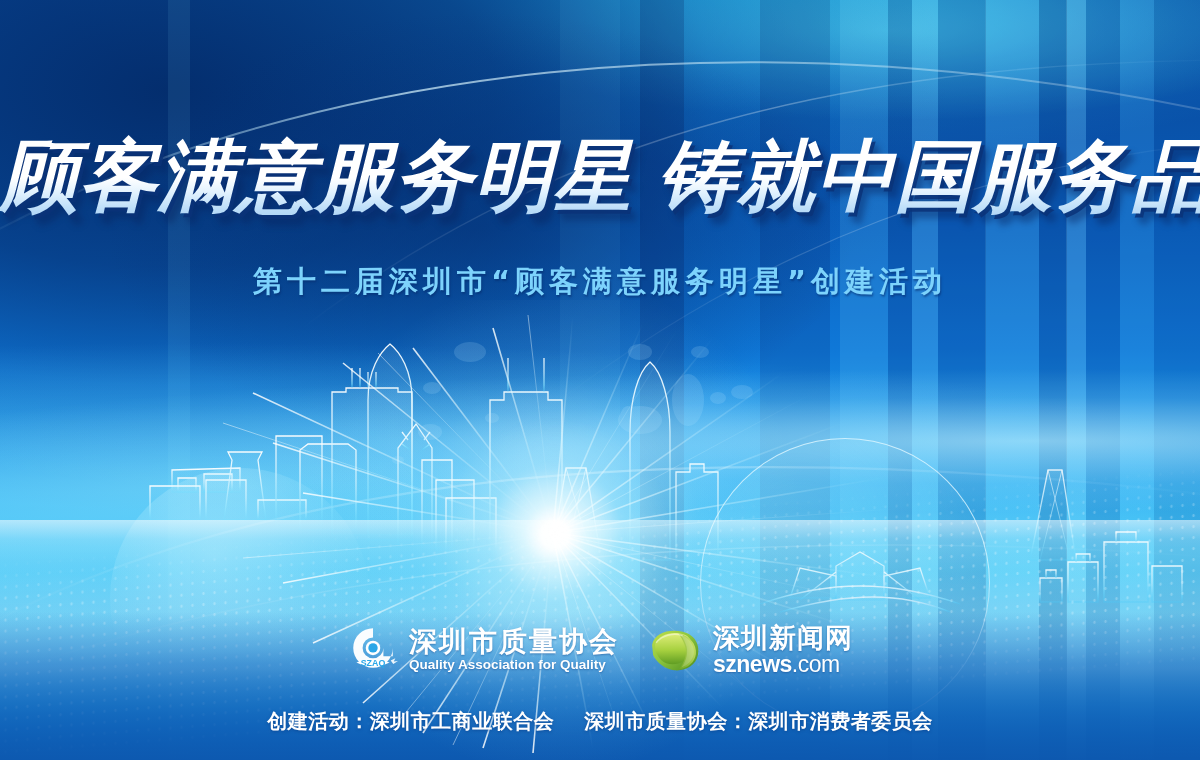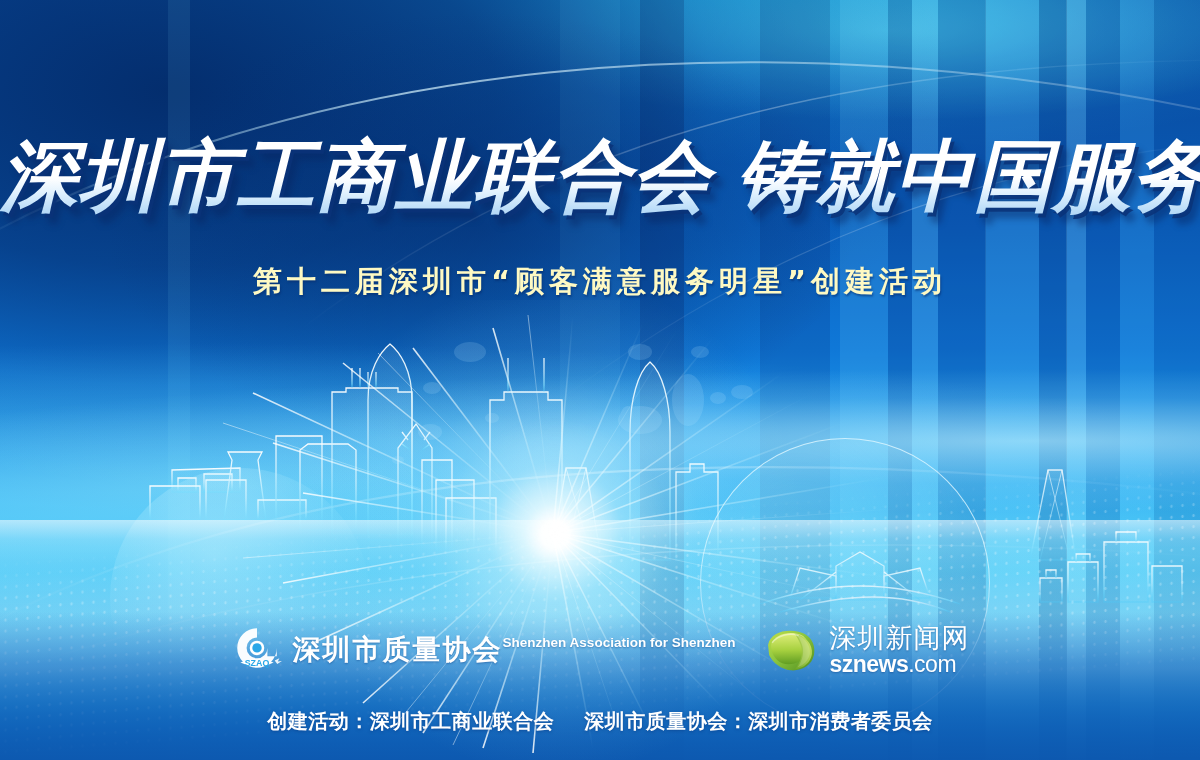--- a/index.html
+++ b/index.html
@@ -181,53 +181,53 @@
 
   .sub-wrap {
     position:absolute; left:0; right:0; top:262px;
     text-align:center; z-index:40;
   }
   .sub-title {
     font-family:"DejaVu Sans","Liberation Sans",sans-serif;
     font-size:29px;
     font-weight:bold;
     letter-spacing:5px;
-    color:#fef9c3;
+    color:#7dd3fc;
     white-space:nowrap;
     text-shadow:1px 2px 2px rgba(8,45,110,.55);
   }
 
   
   .logos {
     position:absolute; left:0; right:0; top:614px; height:72px;
     display:flex; align-items:center; justify-content:center; gap:28px;
     z-index:45;
   }
   .logo-block { display:flex; align-items:center; gap:10px; }
 
   .szaq-mark { width:52px; height:52px; flex:0 0 auto; }
-  .szaq-text { display:flex; flex-direction:row; justify-content:center; }
+  .szaq-text { display:flex; flex-direction:column; justify-content:center; }
   .szaq-cn {
     font-family:"DejaVu Sans","Liberation Sans",sans-serif;
     font-size:28px; font-weight:bold; color:#ffffff;
     letter-spacing:2px; line-height:30px;
     text-shadow:0 1px 2px rgba(10,60,130,.45);
   }
   .szaq-en {
     font-family:"Liberation Sans",sans-serif;
     font-size:13.5px; font-weight:bold; color:#ffffff;
     letter-spacing:0px; line-height:16px;
     text-shadow:0 1px 2px rgba(10,60,130,.45);
   }
 
   .sznews-mark { width:56px; height:52px; flex:0 0 auto; }
   .sznews-text { display:flex; flex-direction:column; justify-content:center; }
   .sznews-cn {
     font-family:"DejaVu Sans","Liberation Sans",sans-serif;
-    font-size:27px; font-weight:normal; color:#ffffff;
+    font-size:27px; font-weight:bold; color:#ffffff;
     letter-spacing:1px; line-height:29px;
     text-shadow:0 1px 2px rgba(10,60,130,.45);
   }
   .sznews-en {
     font-family:"Liberation Sans",sans-serif;
     font-size:23px; line-height:25px; color:#ffffff;
     letter-spacing:-.5px;
     text-shadow:0 1px 2px rgba(10,60,130,.45);
   }
   .sznews-en b { font-weight:bold; }
@@ -617,41 +617,41 @@
         <line x1="0" y1="0" x2="125" y2="-205"></line>
         <line x1="0" y1="0" x2="-25" y2="-218"></line>
         <line x1="0" y1="0" x2="-175" y2="-180"></line>
       </g>
     </svg>
   </div>
   <div class="burst-wide"></div>
   <div class="burst-core"></div>
 
   <div class="title-wrap">
-    <div class="main-title"><span>深圳市工商业联合会</span><span class="title-gap"></span><span>铸就中国服务品牌</span></div>
+    <div class="main-title"><span>顾客满意服务明星</span><span class="title-gap"></span><span>铸就中国服务品牌</span></div>
   </div>
 
   <div class="sub-wrap">
     <div class="sub-title">第十二届深圳市“顾客满意服务明星”创建活动</div>
   </div>
 
   <div class="logos">
 
     <div class="logo-block">
       <svg class="szaq-mark" viewBox="0 0 100 100" aria-hidden="true">
         <path d="M50 8 A38 38 0 1 0 88 46 L88 62 L70 62 L70 46 A20 20 0 1 1 50 26 Z" fill="#ffffff" opacity=".97"></path>
         <circle cx="50" cy="46" r="14" fill="#ffffff"></circle>
         <circle cx="50" cy="46" r="9" fill="#2aa7e8"></circle>
         <path d="M18 74 Q50 62 82 74 Q50 90 18 74 Z" fill="#ffffff"></path>
         <text x="50" y="80" font-family="Liberation Sans, sans-serif" font-size="17" font-weight="bold" fill="#2aa7e8" text-anchor="middle">SZAQ</text>
         <path d="M84 70 l9 -4 l-3 6 l8 -1 l-9 6" fill="#ffffff" opacity=".9"></path>
       </svg>
       <div class="szaq-text">
         <div class="szaq-cn">深圳市质量协会</div>
-        <div class="szaq-en">Shenzhen Association for Shenzhen</div>
+        <div class="szaq-en">Quality Association for Quality</div>
       </div>
     </div>
 
     <div class="logo-block">
       <svg class="sznews-mark" viewBox="0 0 110 100" aria-hidden="true">
         <defs>
           <linearGradient id="lf1" x1="0" y1="0" x2="1" y2="1">
             <stop offset="0" stop-color="#c2e04a"></stop>
             <stop offset=".45" stop-color="#8cc63f"></stop>
             <stop offset="1" stop-color="#4e8c1d"></stop>

